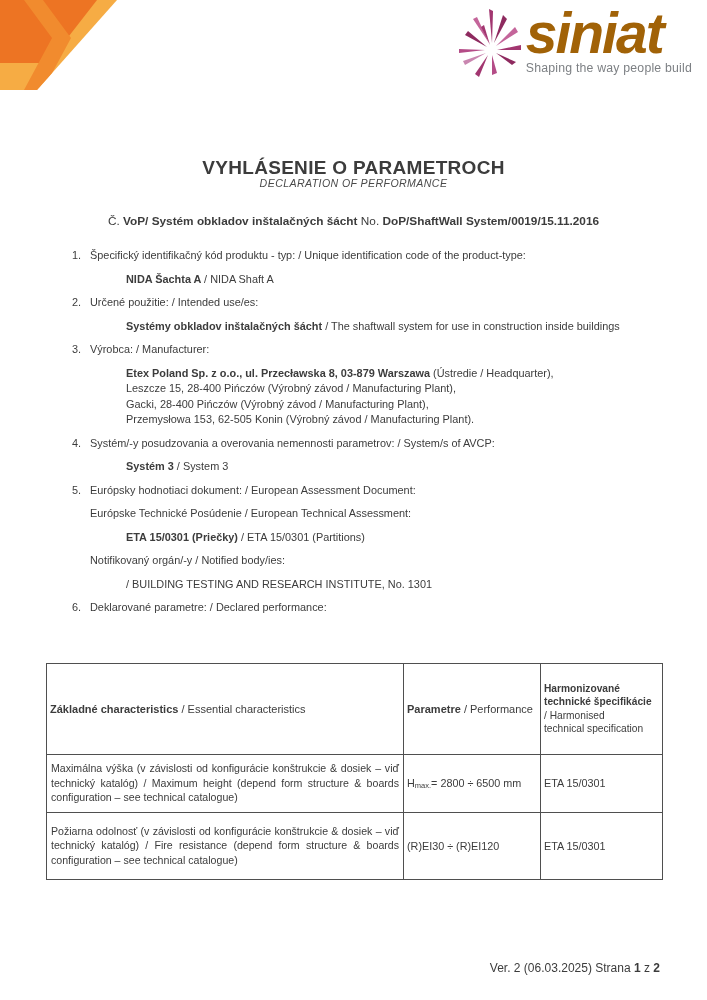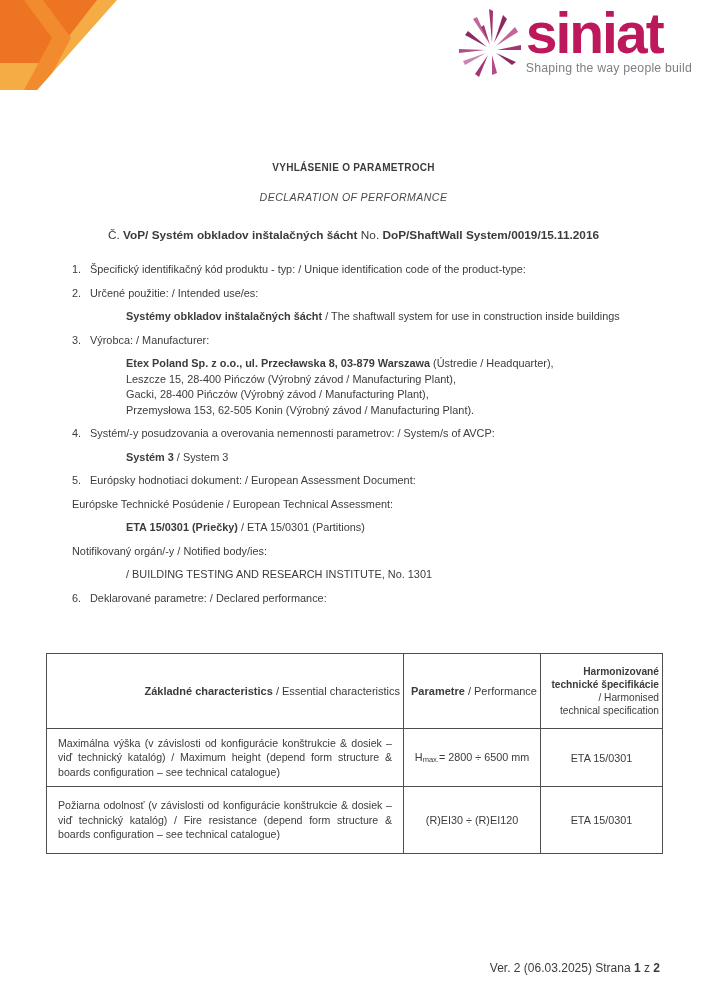--- a/index.html
+++ b/index.html
@@ -5,47 +5,47 @@
   html,body{margin:0;padding:0;background:#e9e9e9;}
   .page{
     position:relative;width:707px;height:1000px;margin:0 auto;background:#ffffff;
     font-family:"Liberation Sans",sans-serif;color:#3c3c3c;overflow:hidden;
   }
   
   .corner{position:absolute;top:0;left:0;width:118px;height:90px;}
   .brand{position:absolute;top:7px;right:15px;display:flex;align-items:flex-start;}
   .brand-mark{flex:none;margin-top:2px;}
   .brand-text{margin-left:3px;}
-  .brand-name{font-size:57px;font-weight:700;letter-spacing:-2px;line-height:52px;color:#be185d;}
+  .brand-name{font-size:57px;font-weight:700;letter-spacing:-2px;line-height:52px;color:#a16207;font-style:italic;}
   .brand-tagline{font-size:12.3px;color:#7d8084;margin-top:2px;letter-spacing:.2px;}
   
-  .title{margin:158px 0 0;text-align:center;font-size:10px;font-weight:700;letter-spacing:.3px;line-height:19px;}
-  .subtitle{margin-top:14px;text-align:center;font-size:10.6px;font-style:italic;letter-spacing:.4px;line-height:13px;color:#4a4a4a;}
+  .title{margin:158px 0 0;text-align:center;font-size:19px;font-weight:700;letter-spacing:.3px;line-height:19px;}
+  .subtitle{text-align:center;font-size:10.6px;font-style:italic;letter-spacing:.4px;line-height:13px;color:#4a4a4a;}
   .refline{margin-top:24px;text-align:center;font-size:11.8px;line-height:15px;}
   
   .content{margin:19px 40px 0 72px;font-size:10.9px;}
   .block{line-height:15.5px;margin-bottom:8px;}
   .block:last-child{margin-bottom:0;}
   .item{display:flex;}
   .item .num{width:18px;flex:none;}
-  .block.text{}
+  .block.text{margin-left:18px;}
   .block.sub{margin-left:54px;}
   .line{line-height:15.5px;}
   
   .seg-b{font-weight:700;}
   .seg-i{}
   .seg-sub{font-size:7.5px;vertical-align:-1px;}
   
   .perf-table{border-collapse:collapse;table-layout:fixed;width:616px;margin:47px 0 0 46px;}
   .perf-table th,.perf-table td{border:1px solid #4f4f4f;}
-  .perf-table th{height:62px;vertical-align:middle;text-align:right;font-size:11px;font-weight:400;padding:6px 3px;}
+  .perf-table th{height:62px;vertical-align:middle;text-align:left;font-size:11px;font-weight:400;padding:14px 3px;}
   .perf-table th.h3{font-size:10.2px;line-height:13.2px;}
   .perf-table td{vertical-align:middle;}
-  .perf-table td.c1{font-size:10.6px;line-height:14.6px;text-align:justify;padding:4px 11px;}
-  .perf-table td.c2,.perf-table td.c3{text-align:center;font-size:10.8px;padding:2px 3px;}
+  .perf-table td.c1{font-size:10.6px;line-height:14.6px;text-align:justify;padding:4px 4px;}
+  .perf-table td.c2,.perf-table td.c3{text-align:left;font-size:10.8px;padding:2px 3px;}
   .perf-table tr.r1 td{height:49px;}
   .perf-table tr.r2 td{height:58px;}
   
   .footer{position:absolute;right:47px;bottom:26px;font-size:12px;line-height:12px;}
 </style>
 </head>
 <body>
 
 <div class="page">
 
@@ -88,20 +88,21 @@
   <h1 class="title">VYHLÁSENIE O PARAMETROCH</h1>
   <div class="subtitle">DECLARATION OF PERFORMANCE</div>
   <div class="refline"><span>Č. </span><span class="seg-b">VoP/ Systém obkladov inštalačných šácht </span><span>No. </span><span class="seg-b">DoP/ShaftWall System/0019/15.11.2016</span></div>
 
   <div class="content">
 
     <div class="block item">
       <span class="num">1.</span>
       <span class="itext"><span>Špecifický identifikačný kód produktu - typ: </span><span class="seg-i">/ Unique identification code of the product-type:</span></span>
     </div>
+    <div class="block sub"><span class="seg-b">NIDA Šachta A </span><span class="seg-i">/ NIDA Shaft A</span></div>
 
     <div class="block item">
       <span class="num">2.</span>
       <span class="itext"><span>Určené použitie: </span><span class="seg-i">/ Intended use/es:</span></span>
     </div>
     <div class="block sub"><span class="seg-b">Systémy obkladov inštalačných šácht </span><span class="seg-i">/ The shaftwall system for use in construction inside buildings</span></div>
 
     <div class="block item">
       <span class="num">3.</span>
       <span class="itext"><span>Výrobca: </span><span class="seg-i">/ Manufacturer:</span></span>

